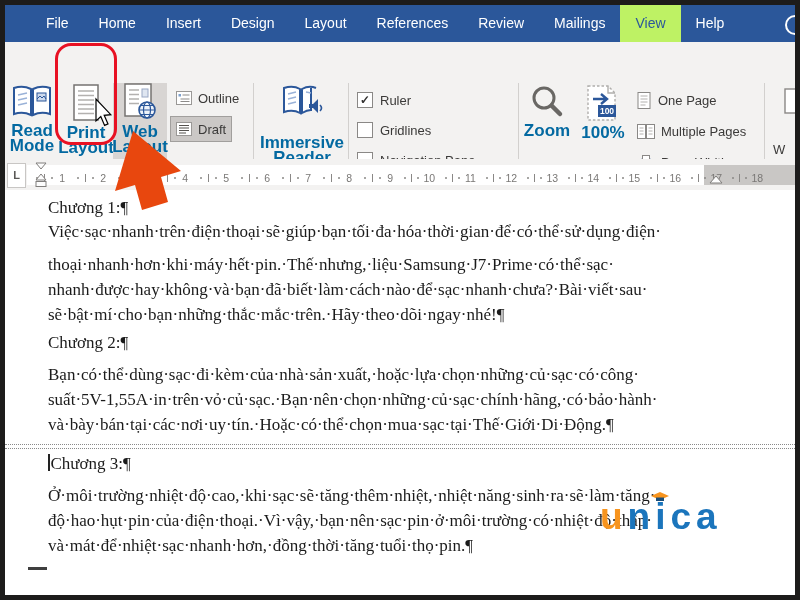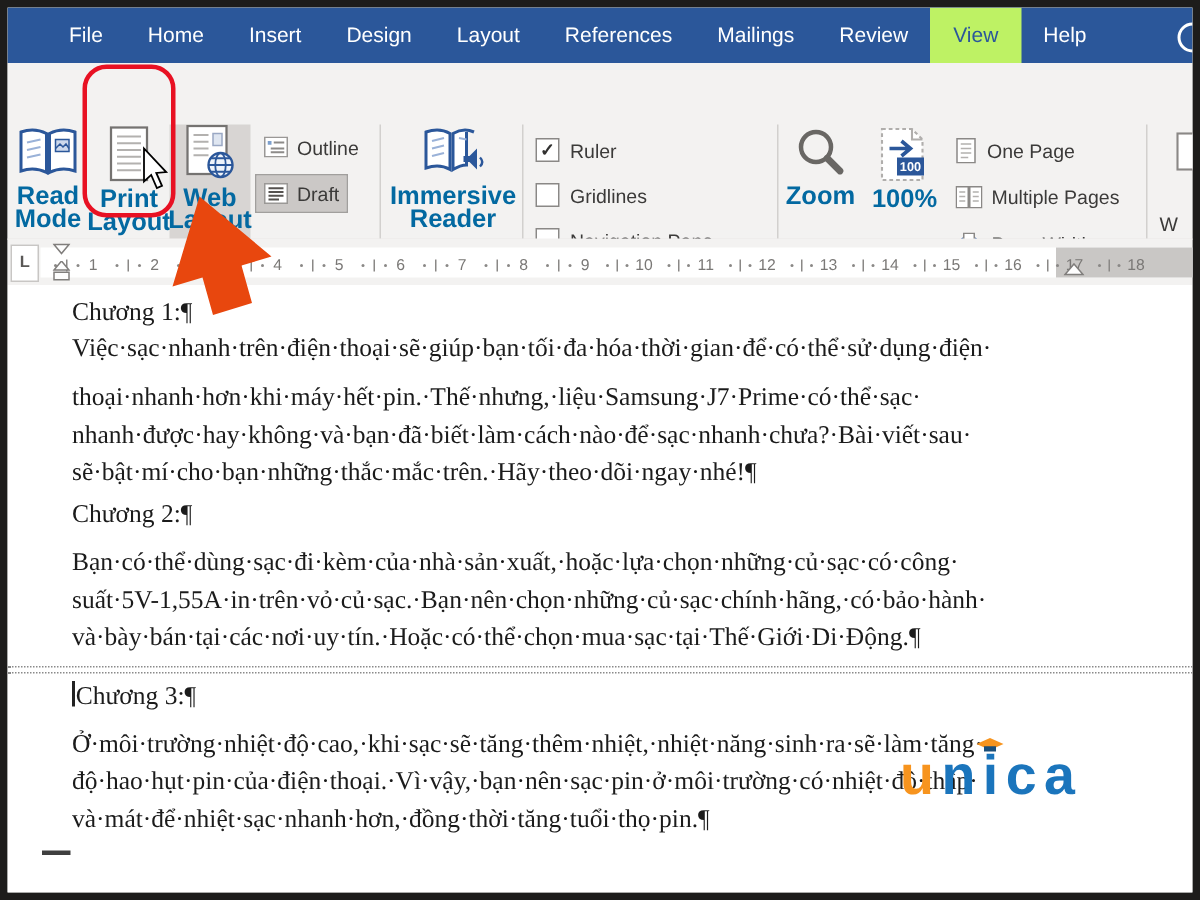--- a/index.html
+++ b/index.html
@@ -67,22 +67,22 @@
 <div class="inner">
 
   <div class="menubar">
     <div class="tabs">
           <div class="tab">File</div>
           <div class="tab">Home</div>
           <div class="tab">Insert</div>
           <div class="tab">Design</div>
           <div class="tab">Layout</div>
           <div class="tab">References</div>
+          <div class="tab">Review</div>
           <div class="tab">Mailings</div>
-          <div class="tab">Review</div>
           <div class="tab active">View</div>
           <div class="tab">Help</div>
         </div>
     <svg class="search-circle" width="26" height="26">
       <circle cx="13" cy="13" r="9" fill="none" stroke="#ffffff" stroke-width="2"></circle>
     </svg>
   </div>
 
   <div class="ribbon">
 
@@ -130,21 +130,21 @@
       <svg width="16" height="14" viewBox="0 0 16 14">
         <rect x="0.5" y="0.5" width="15" height="13" fill="#fff" stroke="#9a9896"></rect>
         <path d="M3,3.5 h10 M3,6 h10 M3,8.5 h10 M3,11 h7" stroke="#55524f" stroke-width="1.2"></path>
       </svg>
       <span class="slbl">Draft</span>
     </div>
 
     <div class="glabel" style="left:0px;width:248px;">Views</div>
     <div class="gdiv" style="left:248px;"></div>
 
-    <div class="bigbtn" style="left:254px;top:42px;width:86px;height:94px;">
+    <div class="bigbtn" style="left:254px;top:42px;width:86px;height:94px;gap:12px;">
       <svg width="44" height="36" viewBox="0 0 44 36">
         <path d="M4,4 Q13,1 20,5 L20,29 Q13,25 4,28 Z" fill="#fff" stroke="#2b579a" stroke-width="2"></path>
         <path d="M36,4 Q29,1 22,5 L22,29 Q27,26 31,26 L31,4" fill="#fff" stroke="#2b579a" stroke-width="2"></path>
         <path d="M8,10 L16,8 M8,15 L16,13 M8,20 L16,18 M26,8 L31,9" stroke="#9ab2d8" stroke-width="1.5"></path>
         <path d="M29,20 h4 l5,-5 v14 l-5,-5 h-4 Z" fill="#2b579a"></path>
         <path d="M40,21 q3,3 0,6" stroke="#2b579a" stroke-width="1.6" fill="none"></path>
       </svg>
       <span class="lbl">Immersive Reader</span>
     </div>
     <div class="glabel" style="left:248px;width:94px;">Immersive</div>

